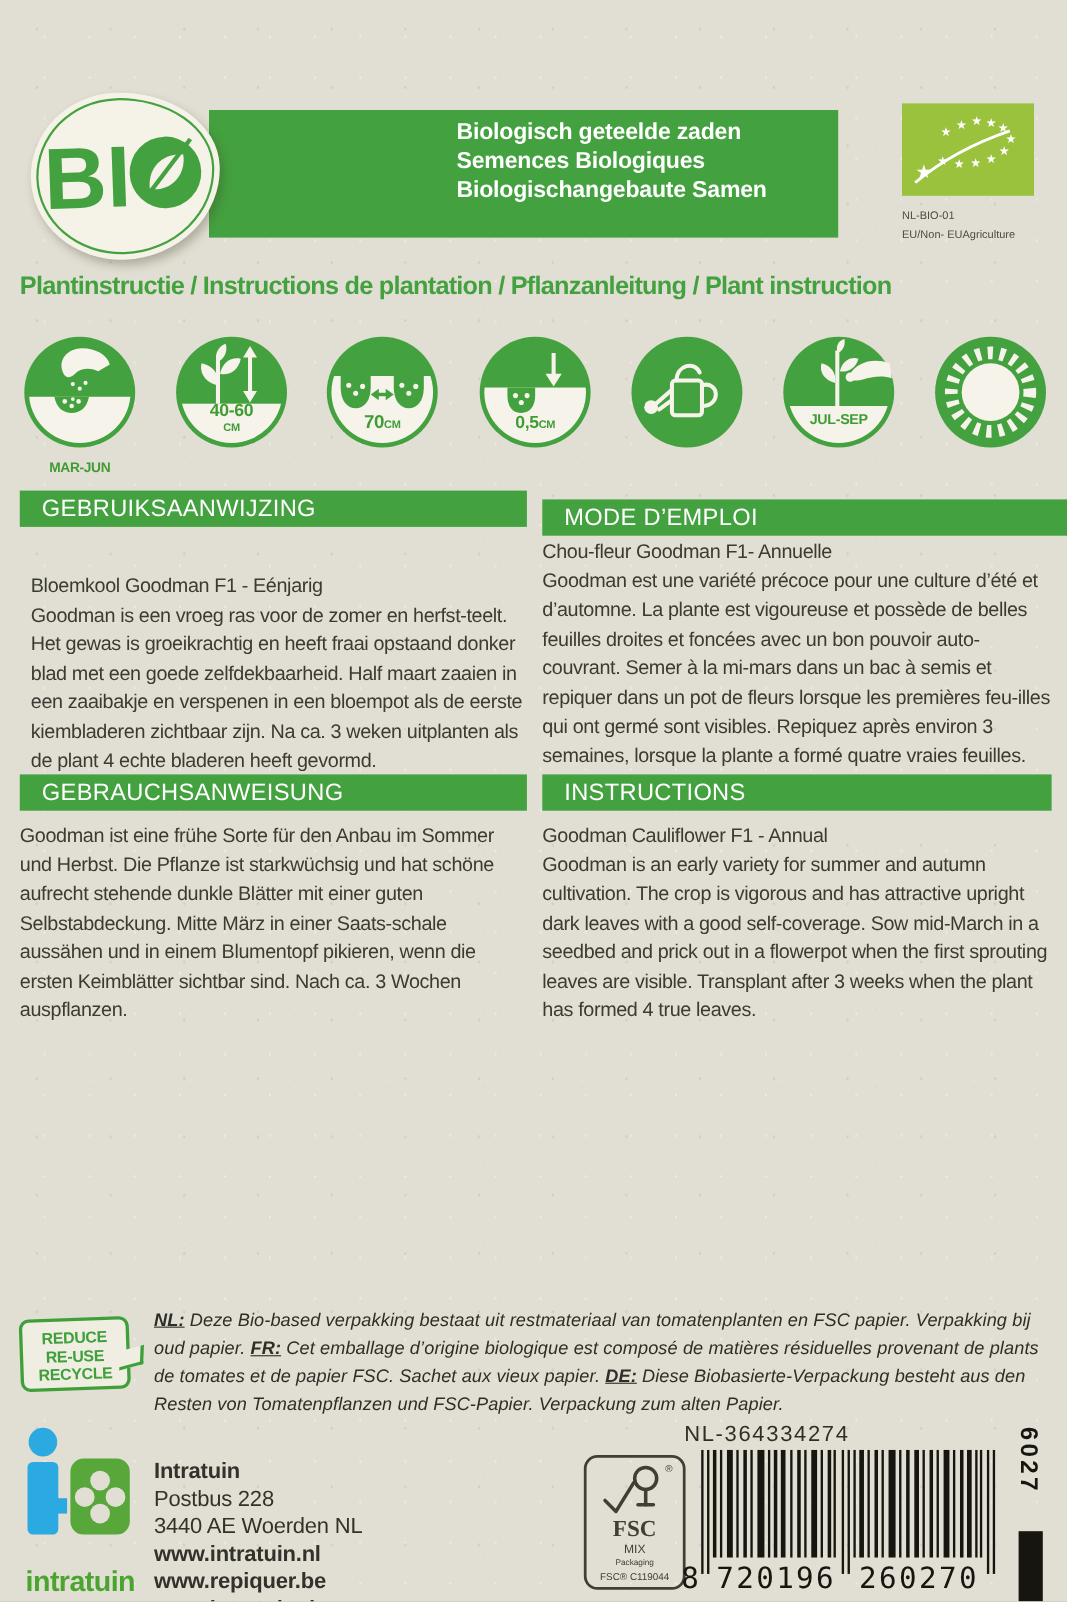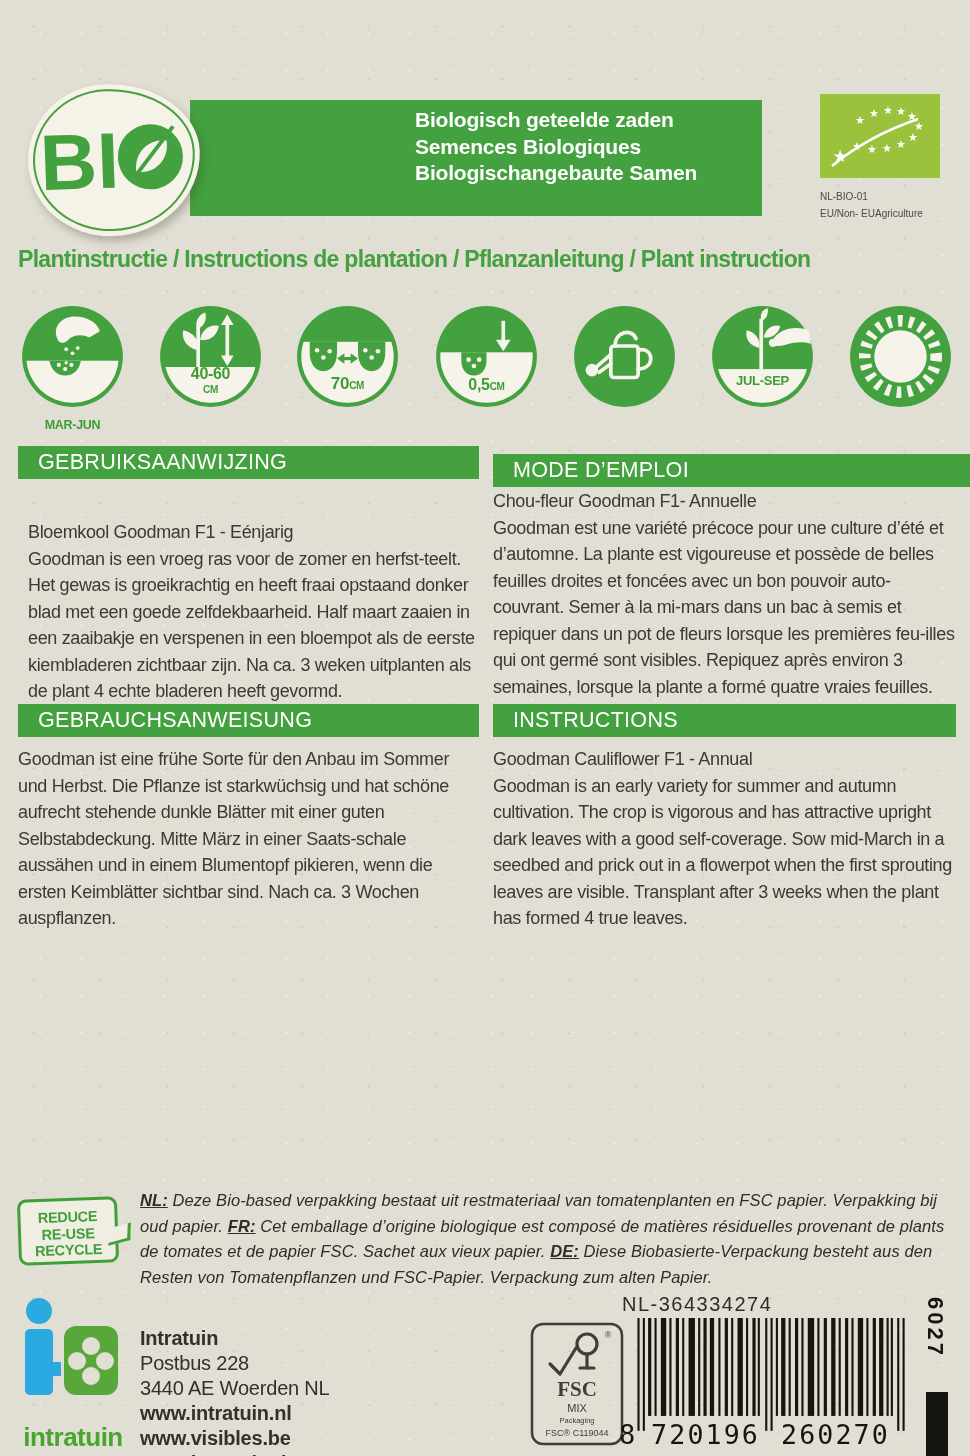--- a/index.html
+++ b/index.html
@@ -293,21 +293,21 @@
       <circle cx="77" cy="80" r="9" fill="#e1ded3"></circle>
     </svg>
   </div>
   <div class="abs itn-word">intratuin</div>
 
   <div class="abs addr">
     <div class="b">Intratuin</div>
     <div>Postbus 228</div>
     <div>3440 AE Woerden NL</div>
     <div class="b">www.intratuin.nl</div>
-    <div class="b">www.visibles.be</div>
+    <div class="b">www.repiquer.be</div>
     <div class="b">www.intratuin.de</div>
   </div>
 
   <div class="abs art-code">NL-364334274</div>
 
   <div class="abs fsc-box">
     <svg width="94" height="124" viewBox="0 0 94 124">
       <rect x="2" y="2" width="90" height="120" rx="11" fill="none" stroke="#3f3e37" stroke-width="2.5"></rect>
       <g stroke="#3f3e37" stroke-width="3.2" fill="none" stroke-linecap="round" stroke-linejoin="round">
         <path d="M20,42 L30,52 L46,26"></path>

